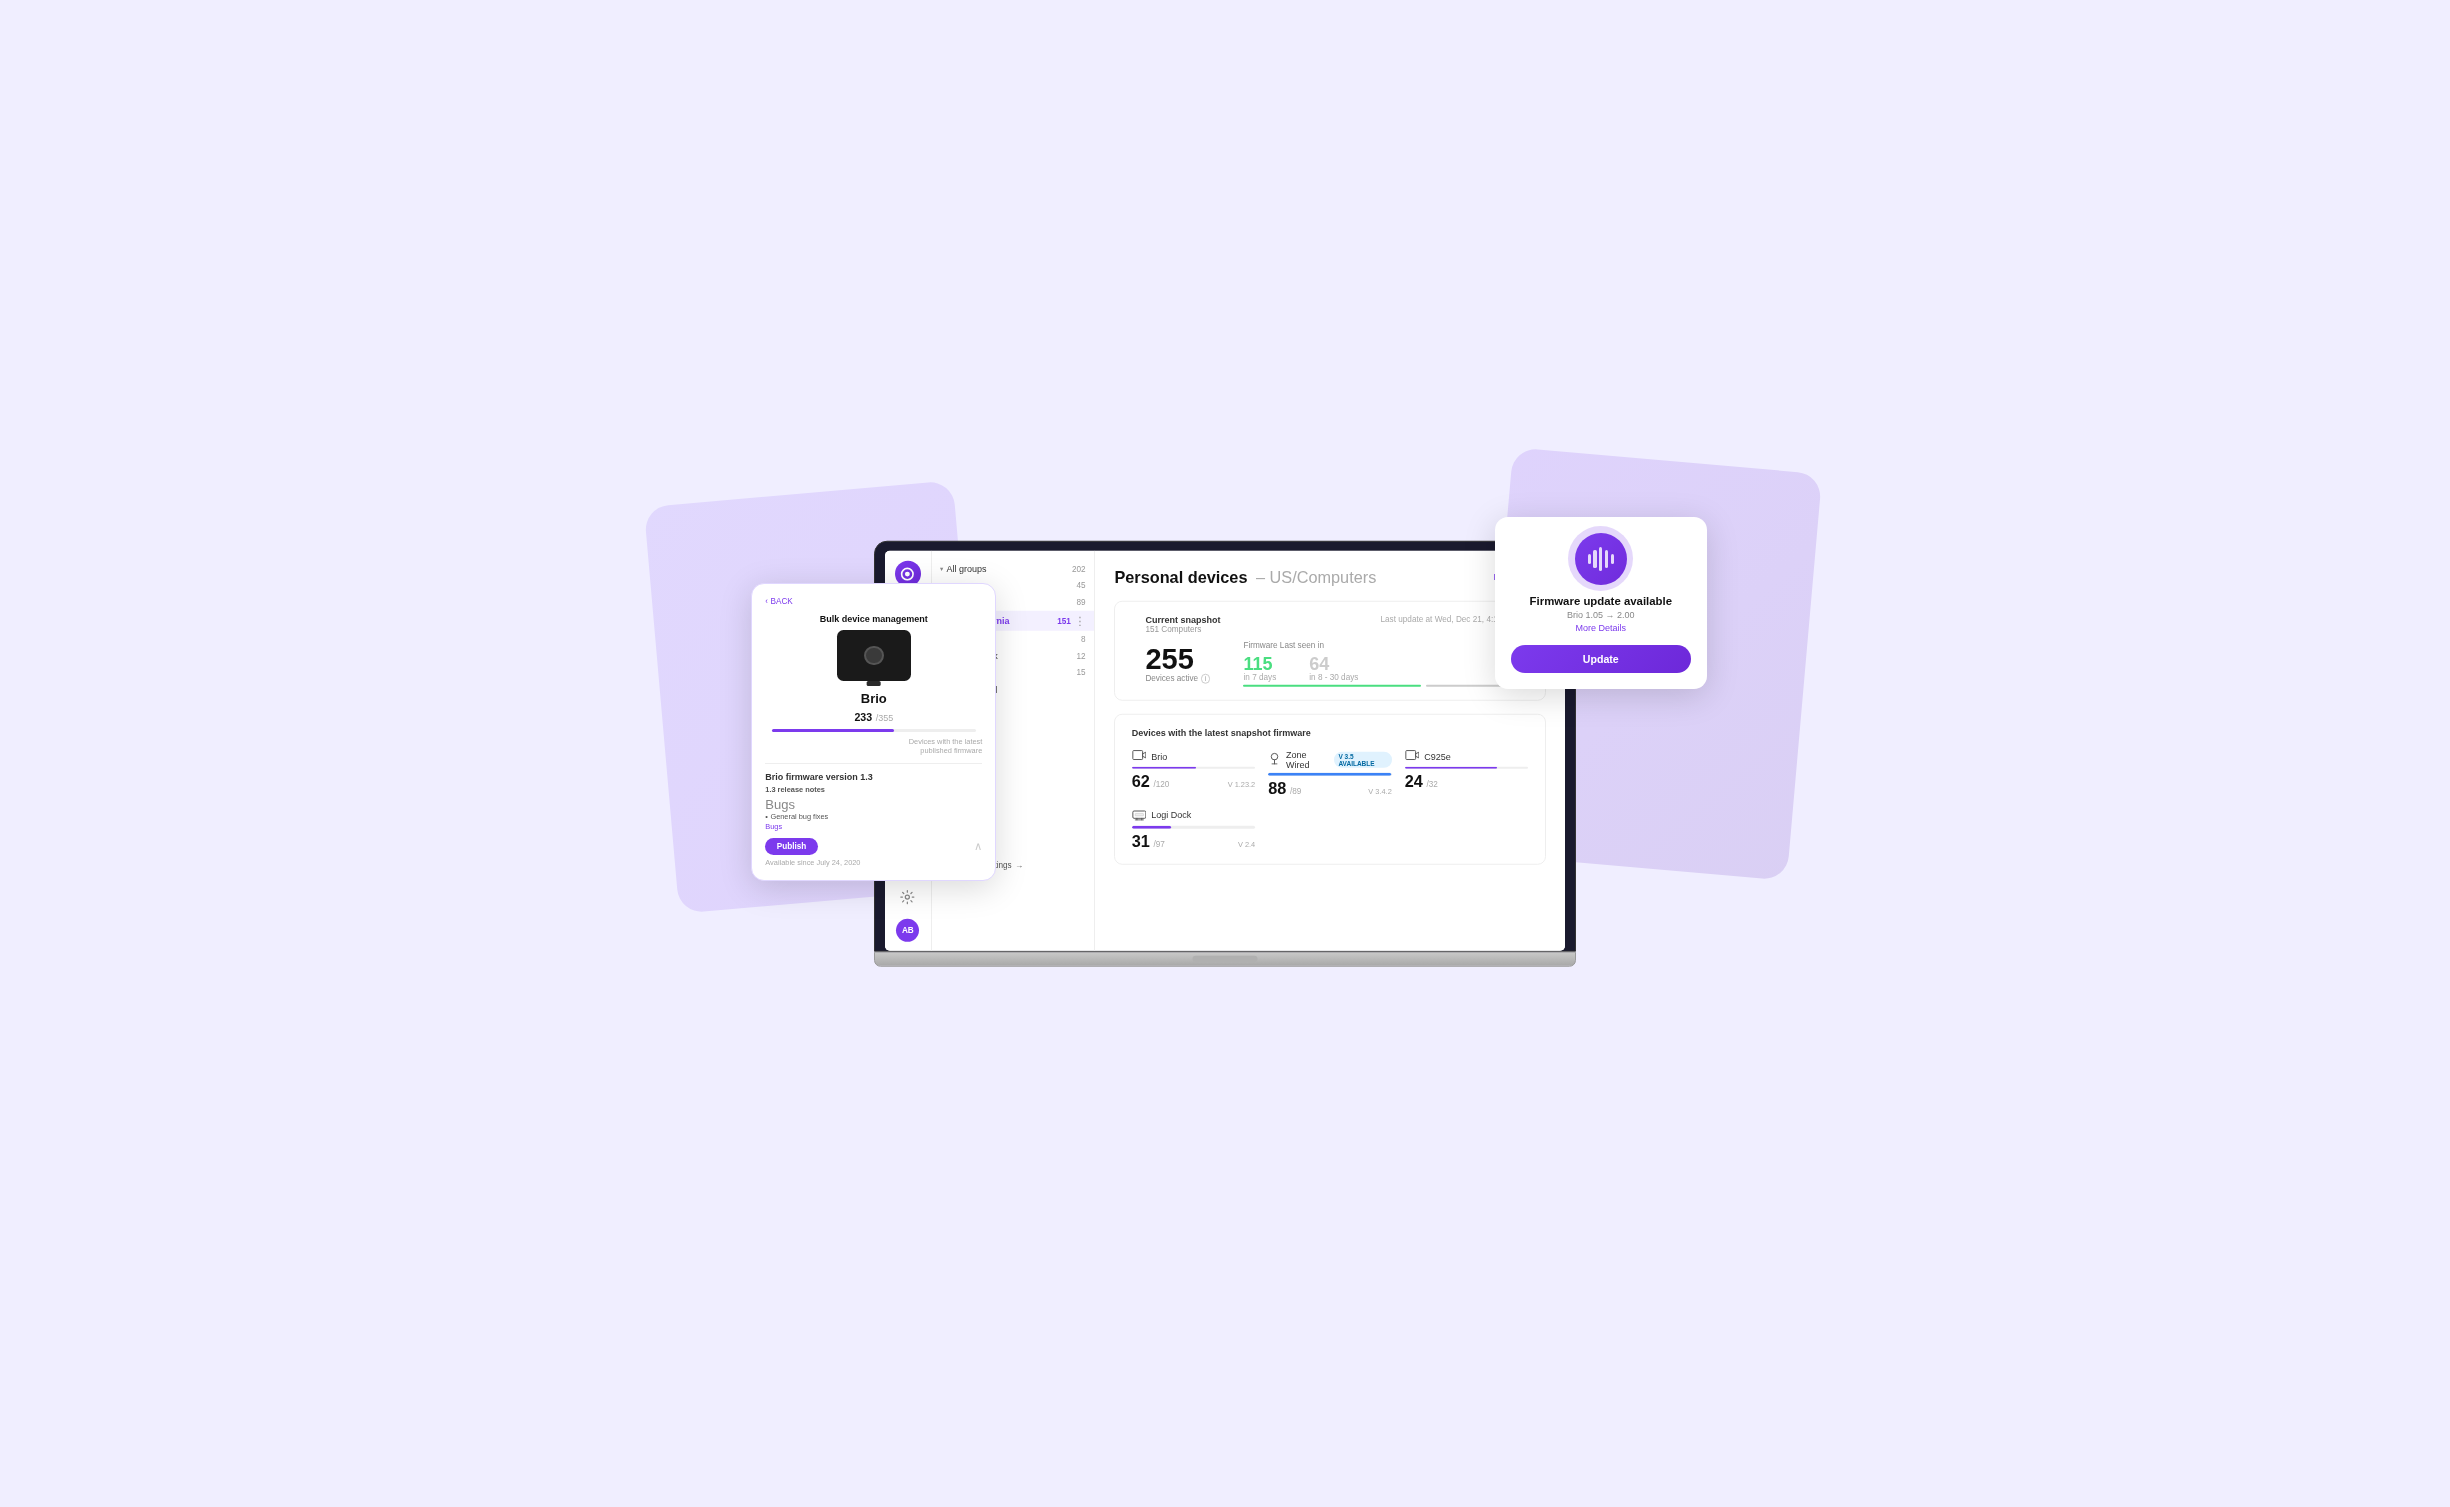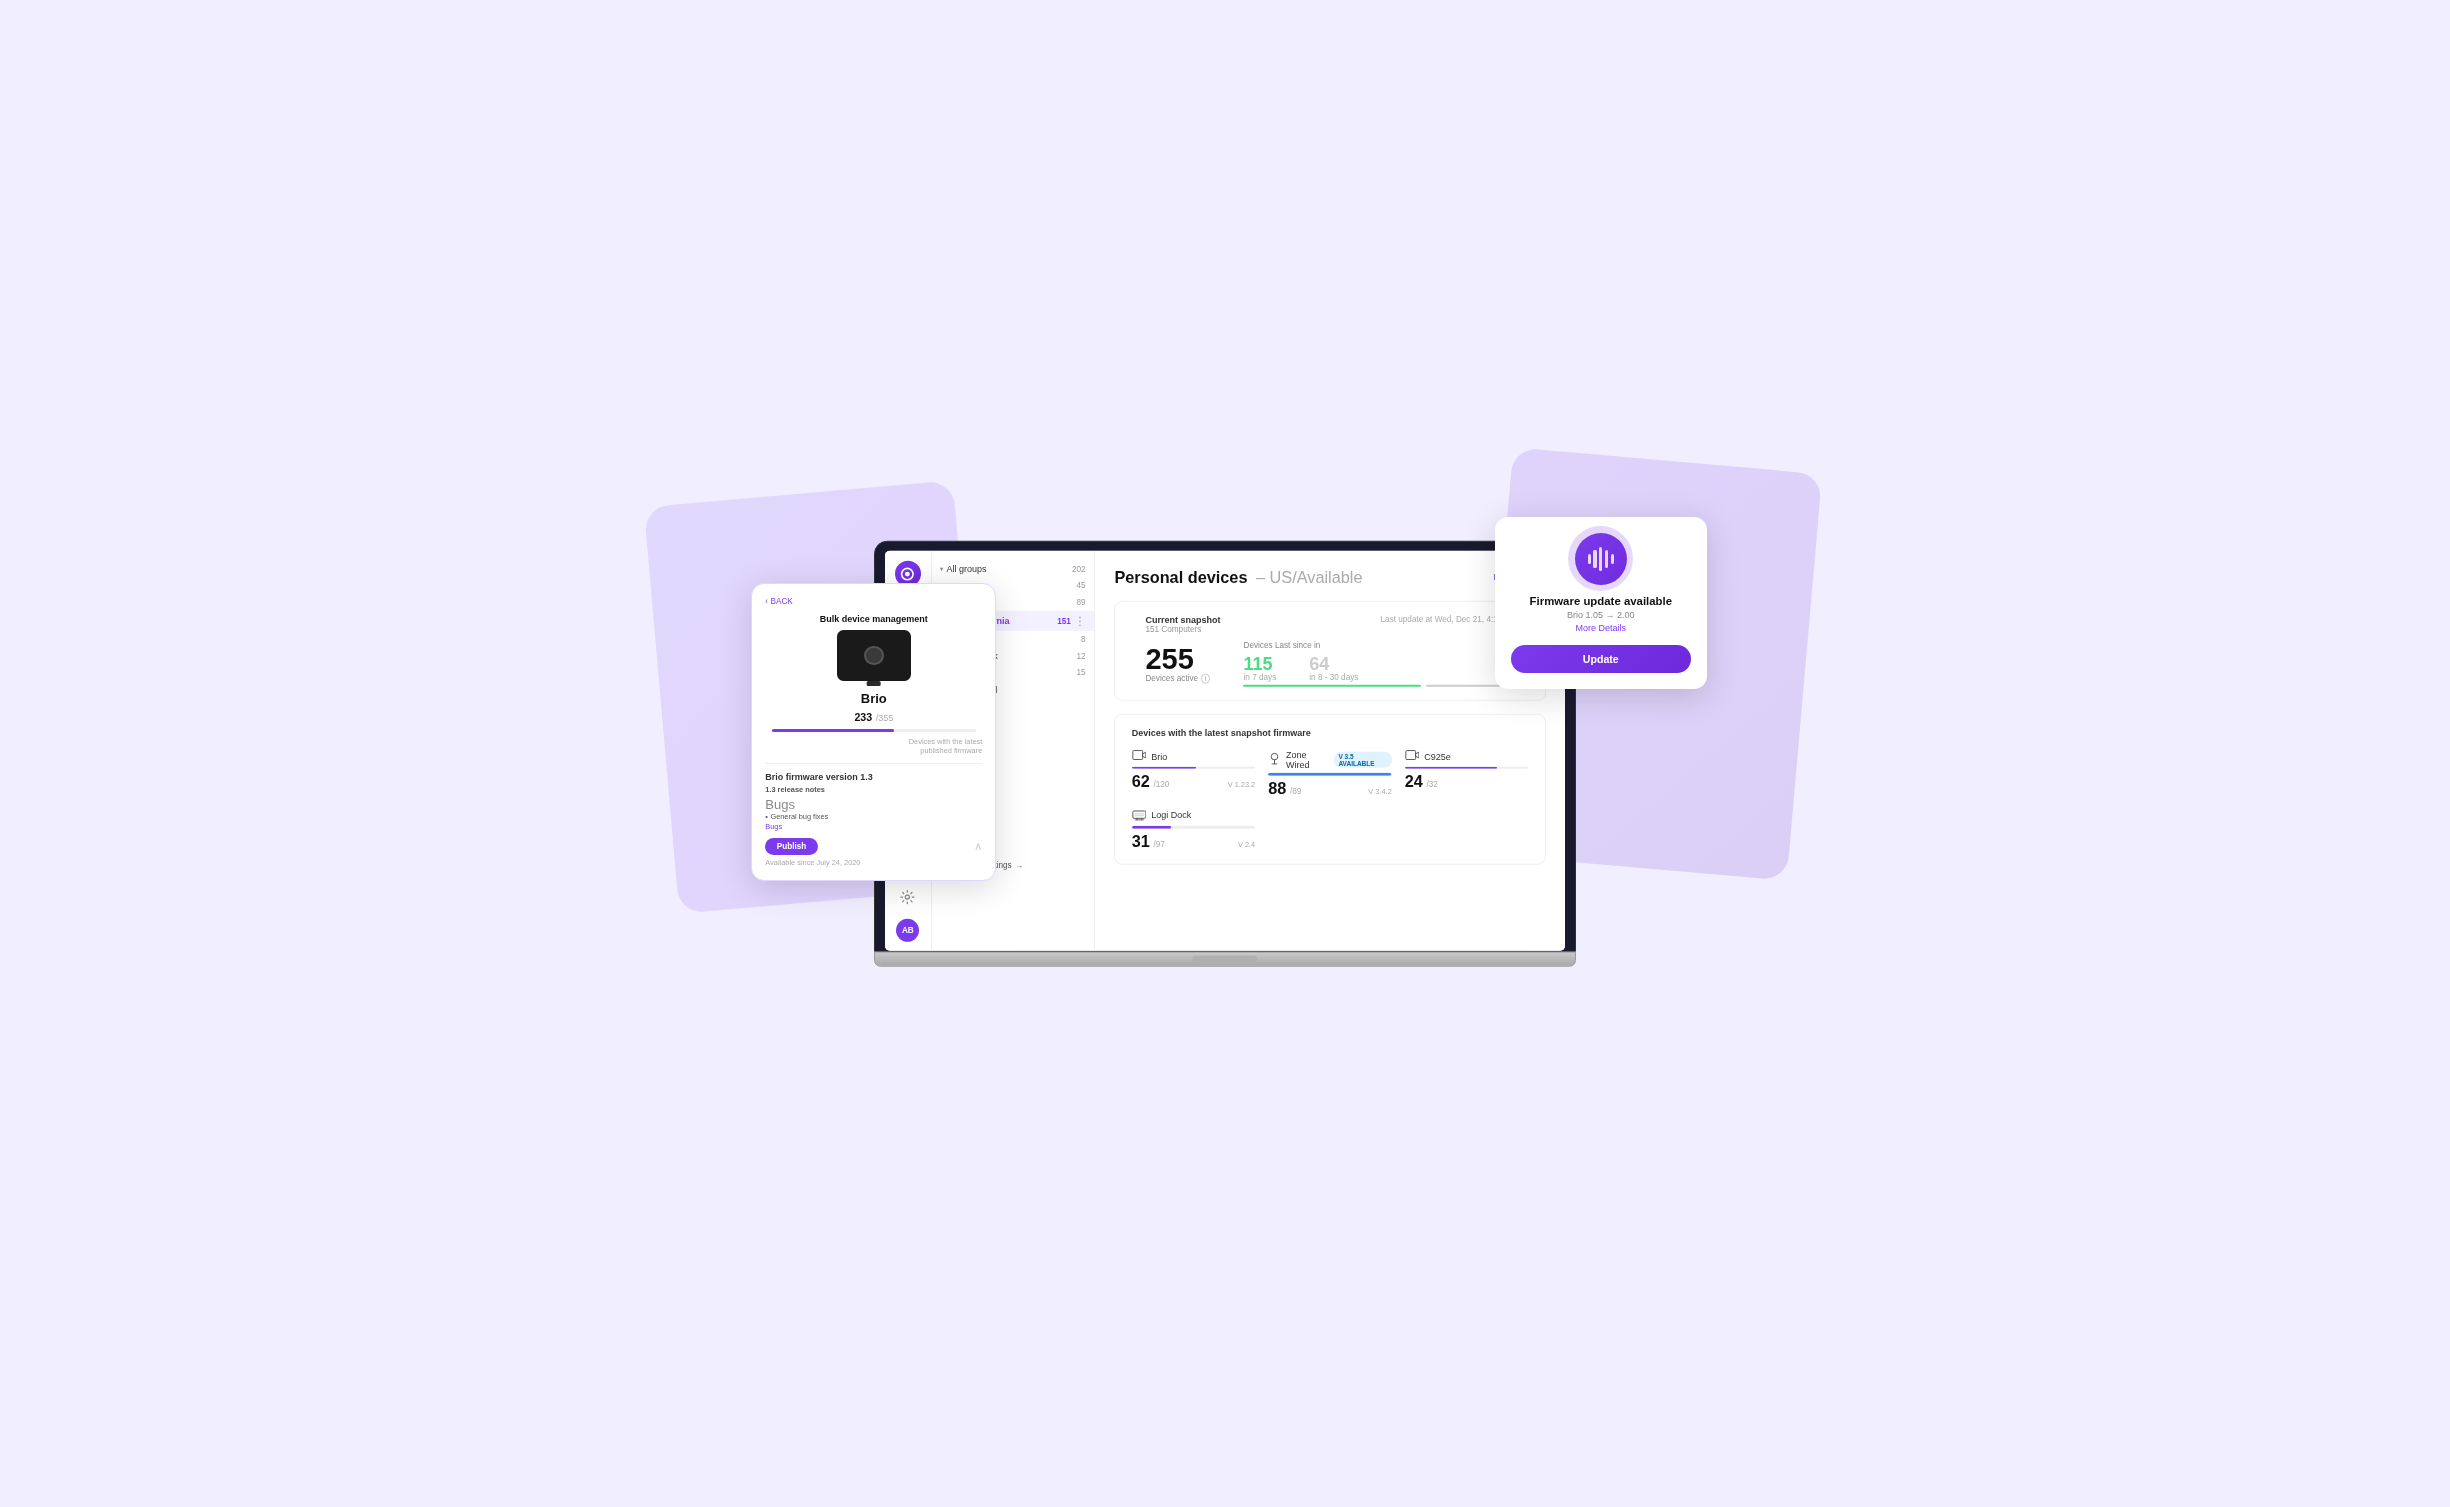--- a/index.html
+++ b/index.html
@@ -643,21 +643,21 @@
               <span>CIDR settings</span>
               <span>→</span>
             </div>
           </div>
         </div>
 
         <div class="main-content">
           <div class="page-header">
             <div>
               <span class="page-title">Personal devices</span>
-              <span class="page-subtitle">– US/Available</span>
+              <span class="page-subtitle">– US/Computers</span>
             </div>
             <span class="export-link">Export report</span>
           </div>
 
           <div class="snapshot-card">
             <div class="snapshot-header">
               <div>
                 <div class="snapshot-title">Current snapshot</div>
                 <div class="snapshot-subtitle">151 Computers</div>
               </div>
@@ -665,21 +665,21 @@
             </div>
             <div class="snapshot-metrics">
               <div>
                 <div class="metric-big">255</div>
                 <div class="metric-label">
                   <span>Devices active</span>
                   <span class="metric-info">i</span>
                 </div>
               </div>
               <div class="devices-seen-section">
-                <div class="devices-seen-title">Devices Last since in</div>
+                <div class="devices-seen-title">Firmware Last seen in</div>
                 <div class="devices-seen-items">
                   <div class="seen-metric">
                     <span class="seen-number">115</span>
                     <span class="seen-label">in 7 days</span>
                   </div>
                   <div class="seen-metric">
                     <span class="seen-number gray">64</span>
                     <span class="seen-label">in 8 - 30 days</span>
                   </div>
                 </div>

